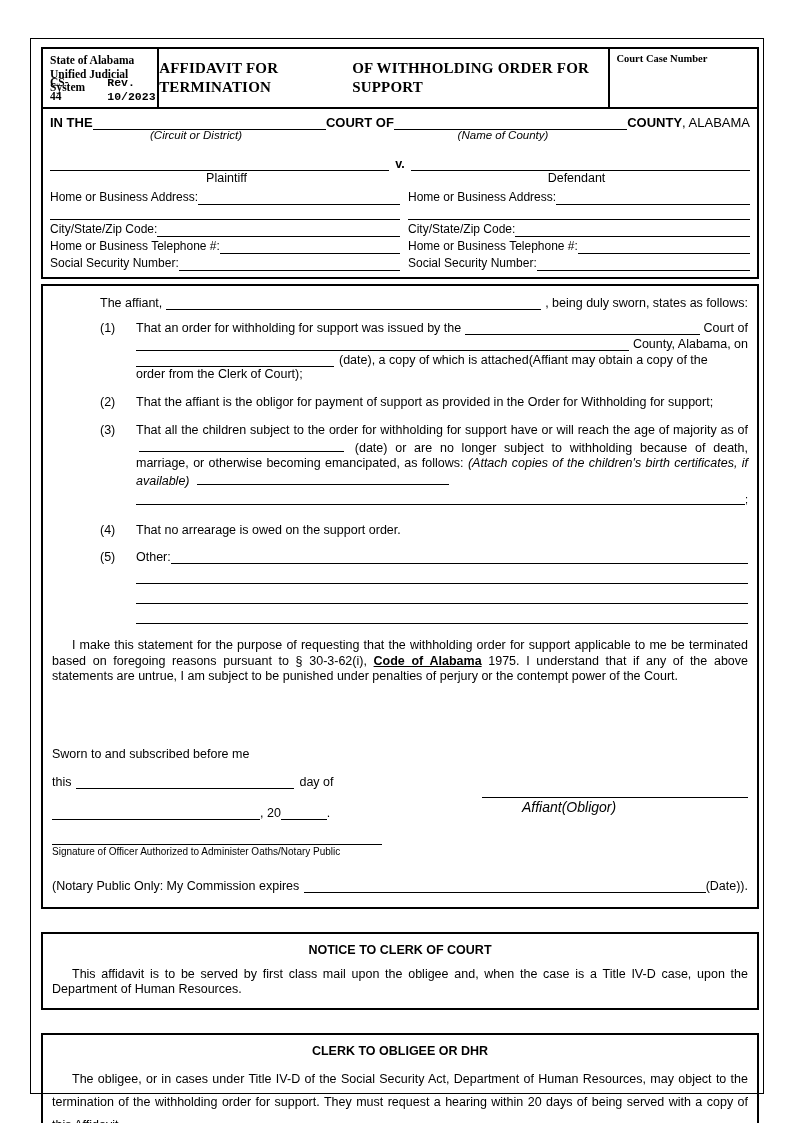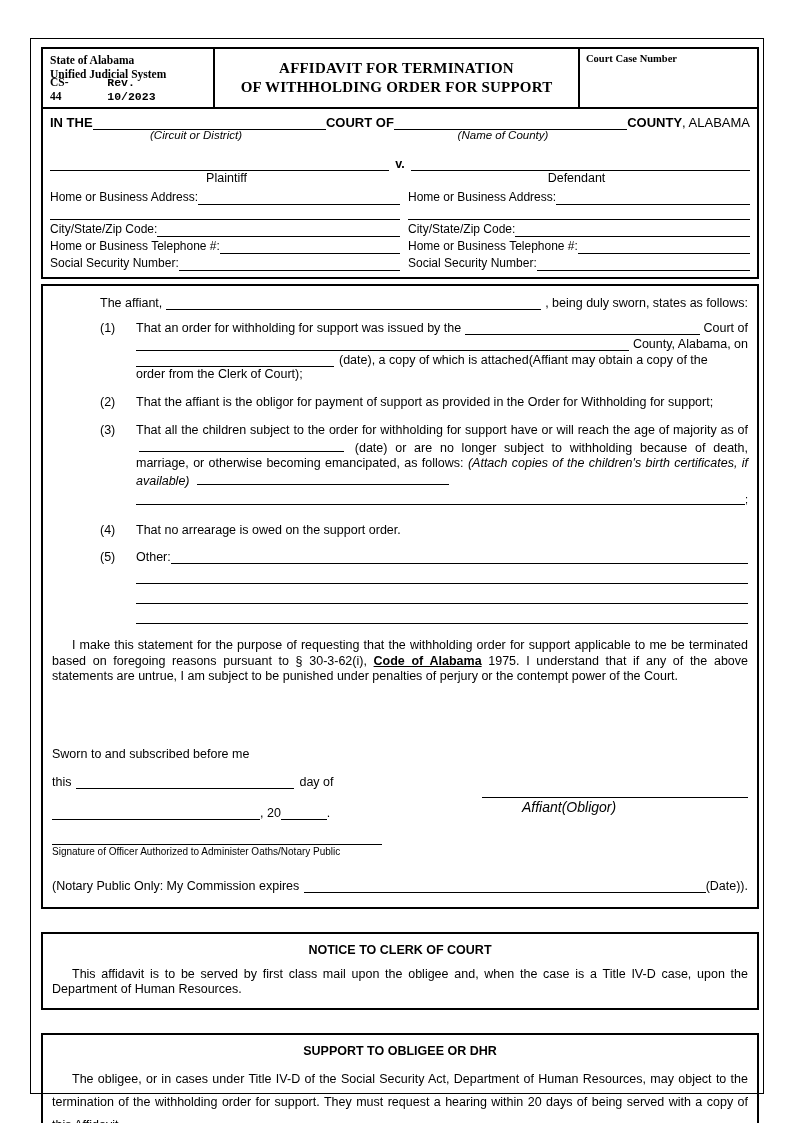--- a/index.html
+++ b/index.html
@@ -49,21 +49,21 @@
     border-bottom: 1px solid #000;
     height: 0;
   }
 
   
   .hdr {
     display: flex;
     height: 62px;
   }
   .hdr-left {
-    width: 172px;
+    width: 138px;
     border-right: 2px solid #000;
     padding: 5px 6px 3px 7px;
     box-sizing: border-box;
     font-family: "Liberation Serif", serif;
     font-weight: bold;
     font-size: 11.5px;
     line-height: 13.5px;
     position: relative;
   }
   .hdr-left .code-row {
@@ -71,21 +71,21 @@
     left: 7px;
     bottom: 4px;
     width: 138px;
     display: flex;
   }
   .hdr-left .code-row .rev { margin-left: 28px; font-family: Liberation Mono, monospace; }
   .hdr-mid {
     flex: 1 1 auto;
     border-right: 2px solid #000;
     display: flex;
-    flex-direction: column;
+    flex-direction: row;
     align-items: center;
     justify-content: center;
     font-family: "Liberation Serif", serif;
     font-weight: bold;
     font-size: 15px;
     line-height: 19px;
     letter-spacing: 0.2px;
   }
   .hdr-right {
     width: 177px;
@@ -445,20 +445,20 @@
   </div>
 
   <div class="notice">
     <div class="notice-title">NOTICE TO CLERK OF COURT</div>
     <div class="notice-body">
       <span class="indent">This affidavit is to be served by first class mail upon the obligee and, when the case is a Title IV-D case, upon the Department of Human Resources.</span>
     </div>
   </div>
 
   <div class="notice">
-    <div class="notice-title">SUPPORT TO OBLIGEE OR DHR</div>
+    <div class="notice-title">CLERK TO OBLIGEE OR DHR</div>
     <div class="notice-body wide">
       <span class="indent">The obligee, or in cases under Title IV-D of the Social Security Act, Department of Human Resources, may object to the termination of the withholding order for support.  They must request a hearing within 20 days of being served with a copy of this Affidavit.</span>
     </div>
   </div>
 
 </div>
 </div>
 
 </body></html>

